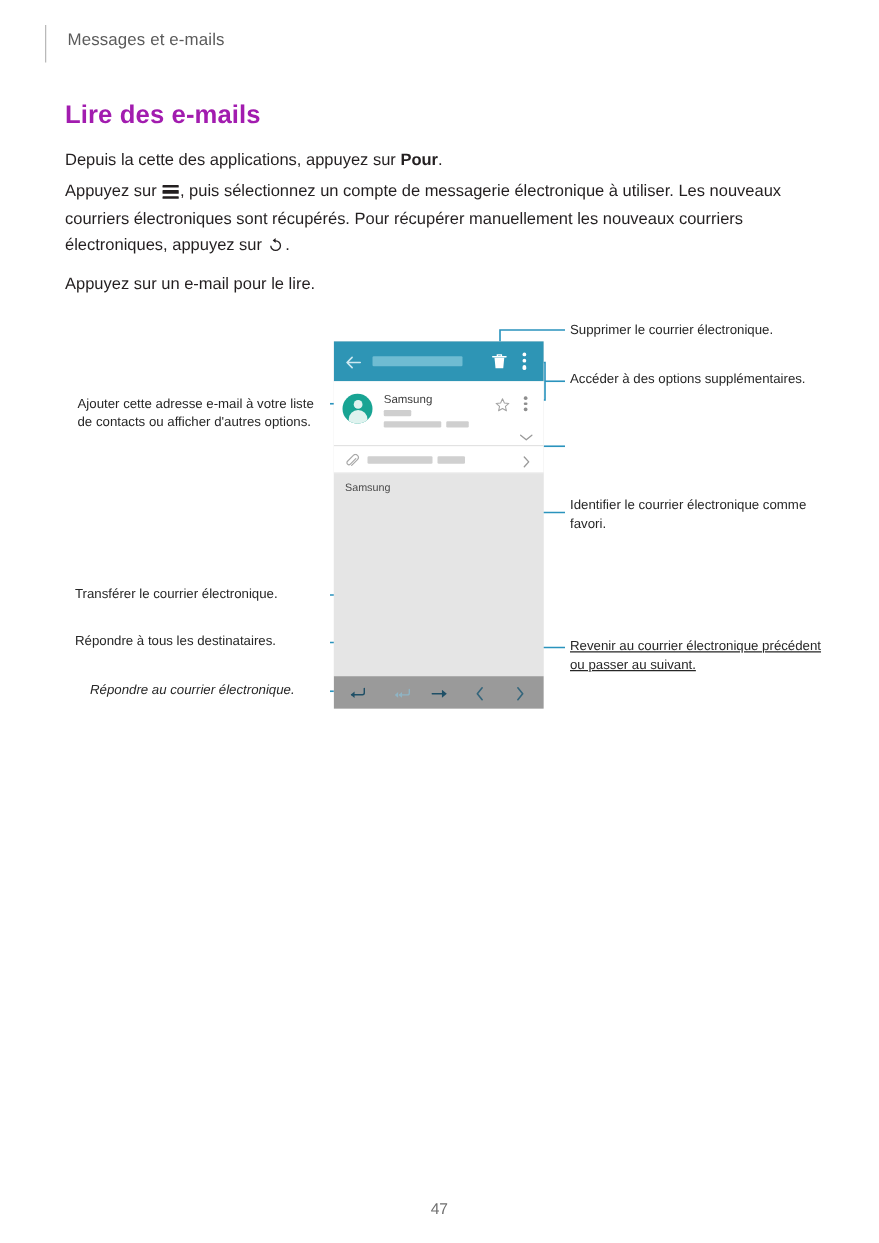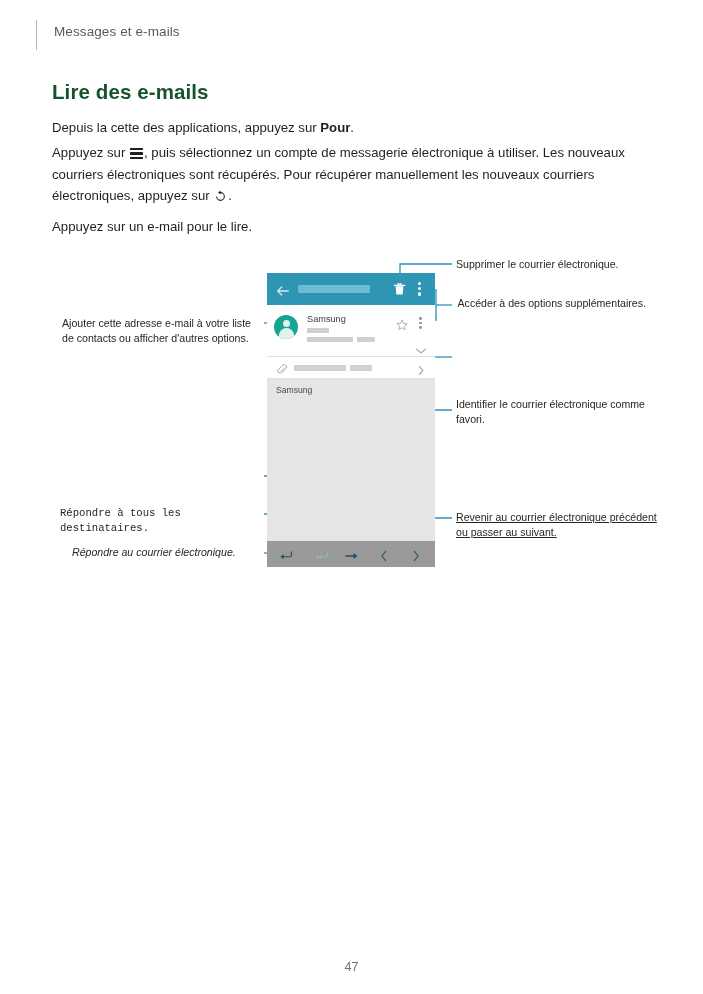--- a/index.html
+++ b/index.html
@@ -35,21 +35,21 @@
     color: #5b5b5b;
     letter-spacing: .1px;
   }
 
   
   #doc-title {
     position: absolute;
     left: 52px; top: 80px;
     font-size: 20.5px;
     font-weight: bold;
-    color: #14532d;
+    color: #a21caf;
     letter-spacing: .1px;
   }
   .para {
     position: absolute;
     left: 52px;
     width: 585px;
     font-size: 13.2px;
     line-height: 21.5px;
     color: #231f20;
   }
@@ -183,25 +183,25 @@
   .callout {
     position: absolute;
     font-size: 10.6px;
     line-height: 14.5px;
     color: #262626;
   }
   .callout.right-al { text-align: left; }
 
   #cl-contact { left: 62px;  top: 316px; width: 198px; }
   #cl-forward { left: 60px;  top: 468px; width: 200px; }
-  #cl-replyall{ left: 60px;  top: 506px; width: 200px; font-family: Liberation Mono, monospace; }
+  #cl-replyall{ left: 60px;  top: 506px; width: 200px; }
   #cl-reply   { left: 72px;  top: 545px; width: 200px; font-style: italic; }
 
   #cr-delete  { left: 456px; top: 257px; width: 215px; }
-  #cr-options { left: 446px; top: 296px; width: 200px; text-align: right; }
+  #cr-options { left: 456px; top: 296px; width: 200px; }
   #cr-attach  { left: 456px; top: 349px; width: 215px; }
   #cr-fav     { left: 456px; top: 397px; width: 205px; }
   #cr-prevnext{ left: 456px; top: 510px; width: 215px; text-decoration: underline; }
 
   
   #leaders { position: absolute; left: 0; top: 0; width: 703px; height: 994px; }
 
   
   #page-number {
     position: absolute;
@@ -354,20 +354,21 @@
       </span>
       <span class="bb-ico" id="bb-next">
         <svg viewBox="0 0 10 14" width="10" height="12">
           <path d="M3,1.5 L7.5,7 L3,12.5" stroke="#34657b" stroke-width="1.5" fill="none" stroke-linecap="round" stroke-linejoin="round"></path>
         </svg>
       </span>
     </div>
   </div>
 
   <div class="callout right-al" id="cl-contact">Ajouter cette adresse e-mail à votre liste de contacts ou afficher d'autres options.</div>
+  <div class="callout right-al" id="cl-forward">Transférer le courrier électronique.</div>
   <div class="callout right-al" id="cl-replyall">Répondre à tous les destinataires.</div>
   <div class="callout right-al" id="cl-reply">Répondre au courrier électronique.</div>
 
   <div class="callout" id="cr-delete">Supprimer le courrier électronique.</div>
   <div class="callout" id="cr-options">Accéder à des options supplémentaires.</div>
   <div class="callout" id="cr-fav">Identifier le courrier électronique comme favori.</div>
   <div class="callout" id="cr-prevnext">Revenir au courrier électronique précédent ou passer au suivant.</div>
 </div>
 
 <div id="page-number">47</div>

